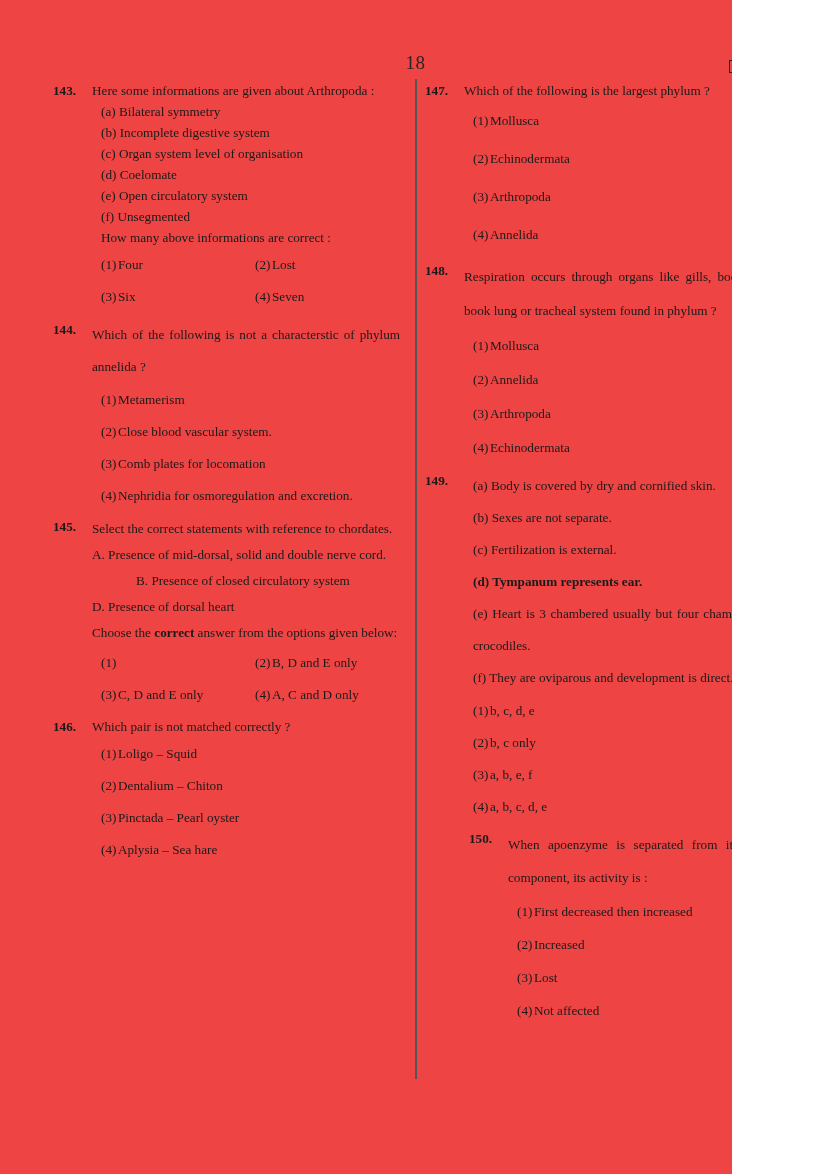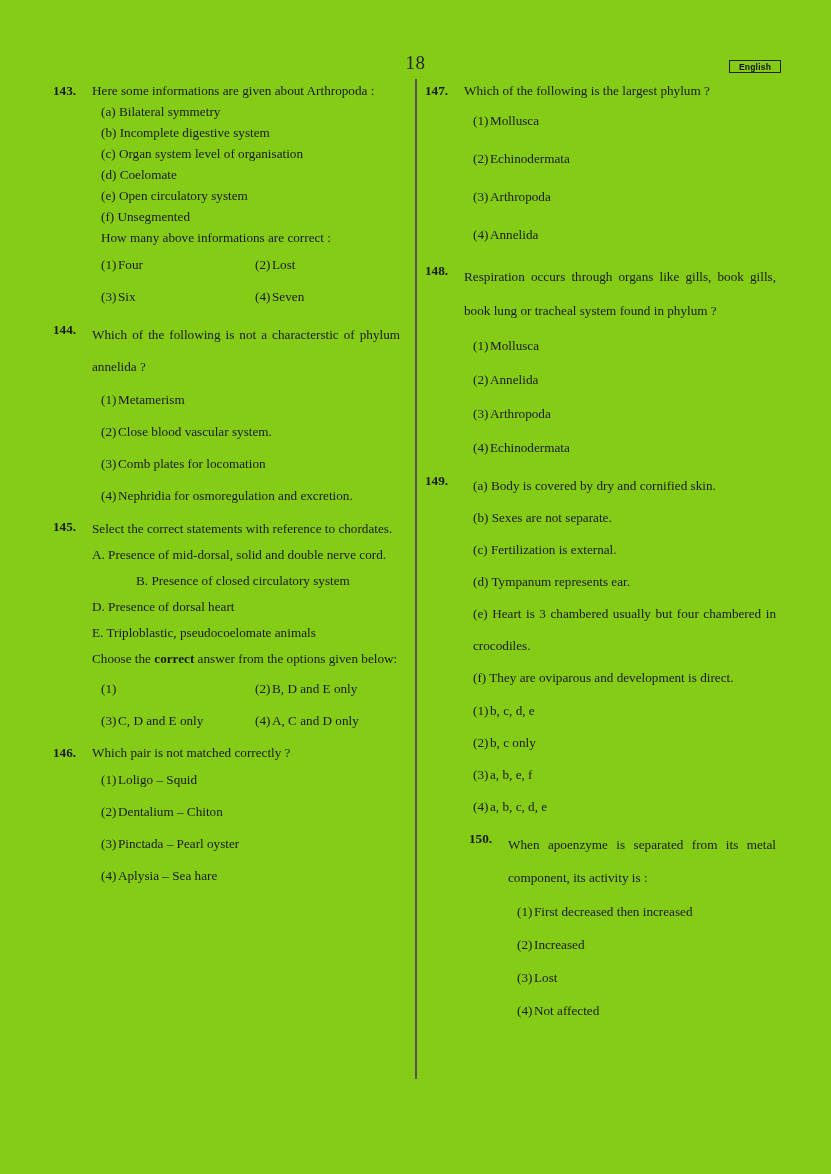--- a/index.html
+++ b/index.html
@@ -6,23 +6,23 @@
     margin: 0;
     padding: 0;
     background: #ffffff;
   }
   body {
     font-family: "Liberation Serif", "DejaVu Serif", serif;
     color: #1a1a1a;
   }
   #page {
     position: relative;
-    width: 831px;
+    width: 732px;
     height: 1174px;
-    background: #84cc16;
+    background: #ef4444;
     overflow: hidden;
   }
 
   
   .page-number {
     position: absolute;
     top: 52px;
     left: 0;
     width: 831px;
     text-align: center;
@@ -213,21 +213,20 @@
     </div>
 
     <div class="q" style="margin-top:4px;">
       <div class="q-head">
         <div class="q-num">145.</div>
         <div class="q-body">
           <p class="q-text" style="line-height:26px;">Select the correct statements with reference to chordates.</p>
           <p class="q-text" style="padding-left:0;line-height:26px;">A. Presence of mid-dorsal, solid and double nerve cord.</p>
           <p class="q-text nojust" style="padding-left:0;line-height:26px;margin-left:44px;">B. Presence of closed circulatory system</p>
           <p class="q-text nojust" style="padding-left:0;line-height:26px;">D. Presence of dorsal heart</p>
-          <p class="q-text nojust" style="padding-left:0;line-height:26px;">E. Triploblastic, pseudocoelomate animals</p>
           <p class="q-text" style="padding-left:0;line-height:26px;"><span>Choose the </span><b class="em">correct</b><span> answer from the options given below:</span></p>
           <div class="opts sp-med">
             <div class="opt-row">
               <div class="opt opt-half">
                 <span class="lbl">(1)</span>
               </div>
               <div class="opt opt-half">
                 <span class="lbl">(2)</span>
                 <span class="val">B, D and E only</span>
               </div>
@@ -356,21 +355,21 @@
       </div>
     </div>
 
     <div class="q" style="margin-top:5px;">
       <div class="q-head">
         <div class="q-num">149.</div>
         <div class="q-body">
           <p class="stmt" style="line-height:32px;padding-left:9px;">(a) Body is covered by dry and cornified skin.</p>
           <p class="stmt" style="line-height:32px;padding-left:9px;">(b) Sexes are not separate.</p>
           <p class="stmt" style="line-height:32px;padding-left:9px;">(c) Fertilization is external.</p>
-          <p class="stmt" style="line-height:32px;padding-left:9px;">(d) Tympanum represents ear.</p>
+          <p class="stmt" style="line-height:32px;padding-left:9px;font-weight:bold;">(d) Tympanum represents ear.</p>
           <p class="stmt" style="line-height:32px;padding-left:9px;text-align:justify;">(e) Heart is 3 chambered usually but four chambered in crocodiles.</p>
           <p class="stmt" style="line-height:32px;padding-left:9px;">(f) They are oviparous and development is direct.</p>
           <div class="opts">
             <div class="opt-row" style="line-height:32px;">
                 <div class="opt opt-full">
               <span class="lbl">(1)</span>
               <span class="val">b, c, d, e</span>
             </div>
               </div>
             <div class="opt-row" style="line-height:32px;">

